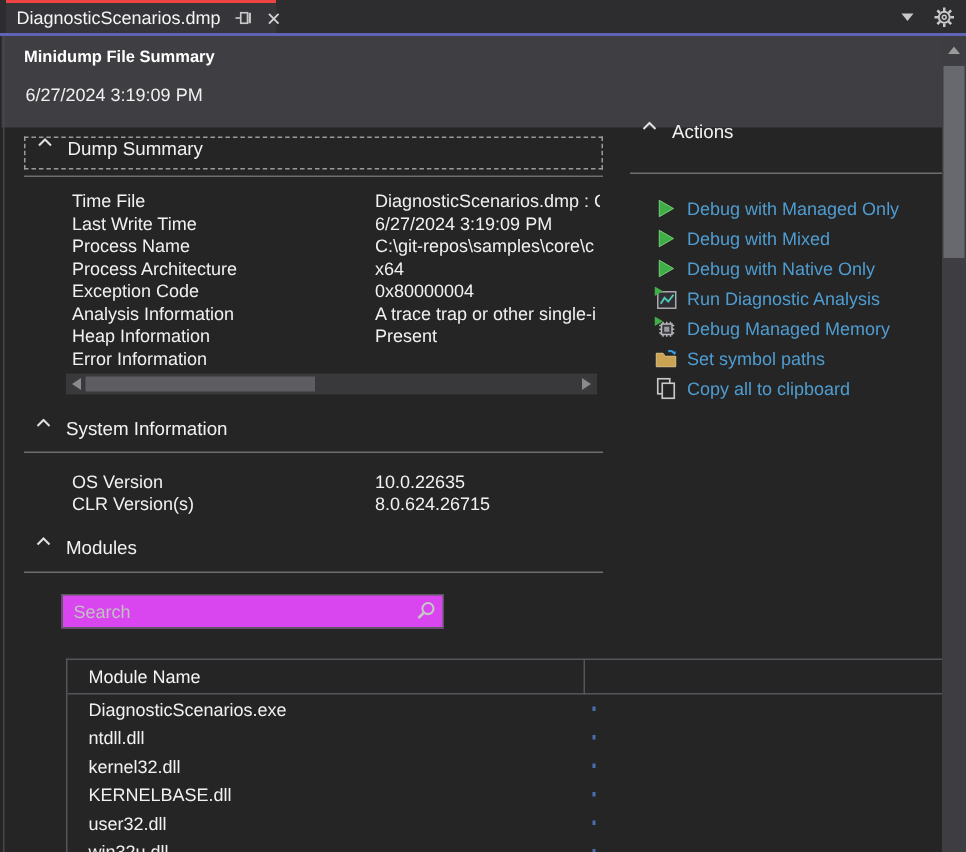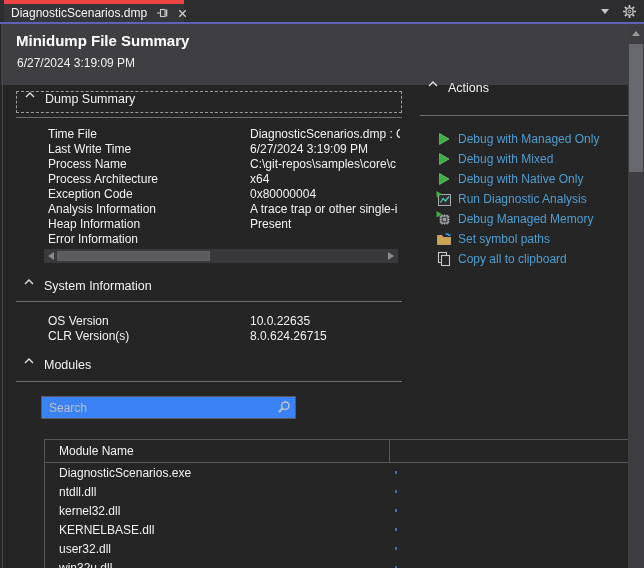--- a/index.html
+++ b/index.html
@@ -1,51 +1,51 @@
 <!DOCTYPE html>
 <html><head>
 <meta charset="utf-8">
 <style>
   html,body{margin:0;padding:0;background:#1e1e1e;}
   #app{position:relative;width:644px;height:568px;background:#252526;overflow:hidden;
        font-family:"Liberation Sans",sans-serif;color:#f1f1f1;}
   
   .tabbar{position:absolute;left:0;top:0;width:644px;height:22px;background:#2d2d30;}
   .tab{position:absolute;left:4px;top:0;height:22px;width:180px;box-sizing:border-box;
-       background:#35353a;border-top:4px solid #ef4444;display:flex;align-items:center;
+       background:#35353a;border-top:2px solid #ef4444;display:flex;align-items:center;
        padding:0 7px;gap:9px;}
   .tab-label{font-size:12px;color:#f4f4f4;white-space:nowrap;}
   .tab-ico{display:flex;align-items:center;}
   .strip-line{position:absolute;left:0;top:22px;width:644px;height:2px;background:#6062b8;}
   .tab-controls{position:absolute;right:7px;top:0;height:22px;display:flex;align-items:center;gap:13px;}
   .dd-arrow{width:0;height:0;border-left:4px solid transparent;border-right:4px solid transparent;
             border-top:5px solid #c8c8c8;}
   
   .doc-header{position:absolute;left:1px;top:24px;width:627px;height:61px;background:#3f3f43;}
-  .doc-title{position:absolute;left:15px;top:8px;font-size:15px;font-weight:bold;color:#ffffff;}
+  .doc-title{position:absolute;left:15px;top:8px;font-size:11px;font-weight:bold;color:#ffffff;}
   .doc-date{position:absolute;left:16px;top:32px;font-size:12px;color:#f1f1f1;}
   .left-border{position:absolute;left:2px;top:24px;width:1px;height:544px;background:#47474c;z-index:6;}
   
   .expander{position:absolute;height:22px;display:flex;align-items:flex-start;gap:10px;
             padding-left:8px;box-sizing:border-box;font-size:12.5px;color:#f1f1f1;}
   .expander.focused{border:1px dashed #9b9b9b;}
   .sep{position:absolute;height:1px;background:#6e6e6e;}
   
   .fields{position:absolute;left:48px;width:352px;}
   .frow{display:flex;height:15px;line-height:15px;font-size:12px;}
   .flabel{width:202px;flex:none;white-space:nowrap;}
   .fvalue{width:150px;flex:none;overflow:hidden;white-space:nowrap;}
   
   .hscroll{position:absolute;left:44px;top:249px;width:354px;height:14px;background:#39393c;}
   .h-arrow{position:absolute;top:3px;width:0;height:0;}
   .h-arrow.left{left:4px;border-top:4px solid transparent;border-bottom:4px solid transparent;border-right:6px solid #8a8a8a;}
   .h-arrow.right{right:4px;border-top:4px solid transparent;border-bottom:4px solid transparent;border-left:6px solid #8a8a8a;}
   .h-thumb{position:absolute;left:13px;top:2px;width:153px;height:10px;background:#5d5d61;}
   
-  .search{position:absolute;left:41px;top:396px;width:255px;height:23px;background:#3b82f6;
+  .search{position:absolute;left:41px;top:396px;width:255px;height:23px;background:#d946ef;
           border:1px solid #5a5a5e;box-sizing:border-box;display:flex;align-items:center;}
   .search input{flex:1;background:transparent;border:none;outline:none;color:#f1f1f1;
                 font-family:"Liberation Sans",sans-serif;font-size:12px;padding:0 0 0 7px;}
   .search input::placeholder{color:#c0c0c0;opacity:1;}
   .search-btn{flex:none;width:24px;display:flex;justify-content:center;cursor:pointer;}
   
   .mod-table{position:absolute;left:44px;top:439px;width:584px;height:152px;box-sizing:border-box;
              border-top:1px solid #55555a;border-left:1px solid #55555a;overflow:hidden;}
   .thead{position:relative;height:23px;border-bottom:1px solid #55555a;display:flex;align-items:center;
          padding-left:14px;font-size:12px;color:#f4f4f4;box-sizing:border-box;}

